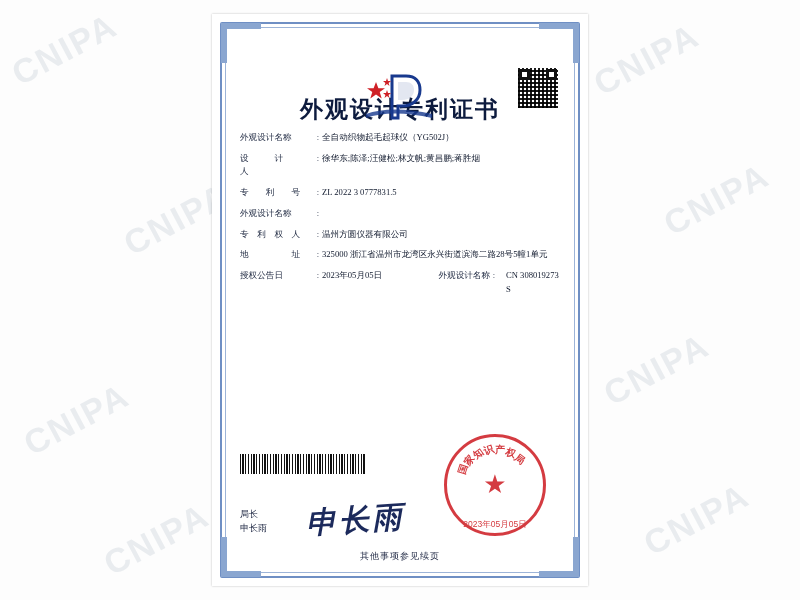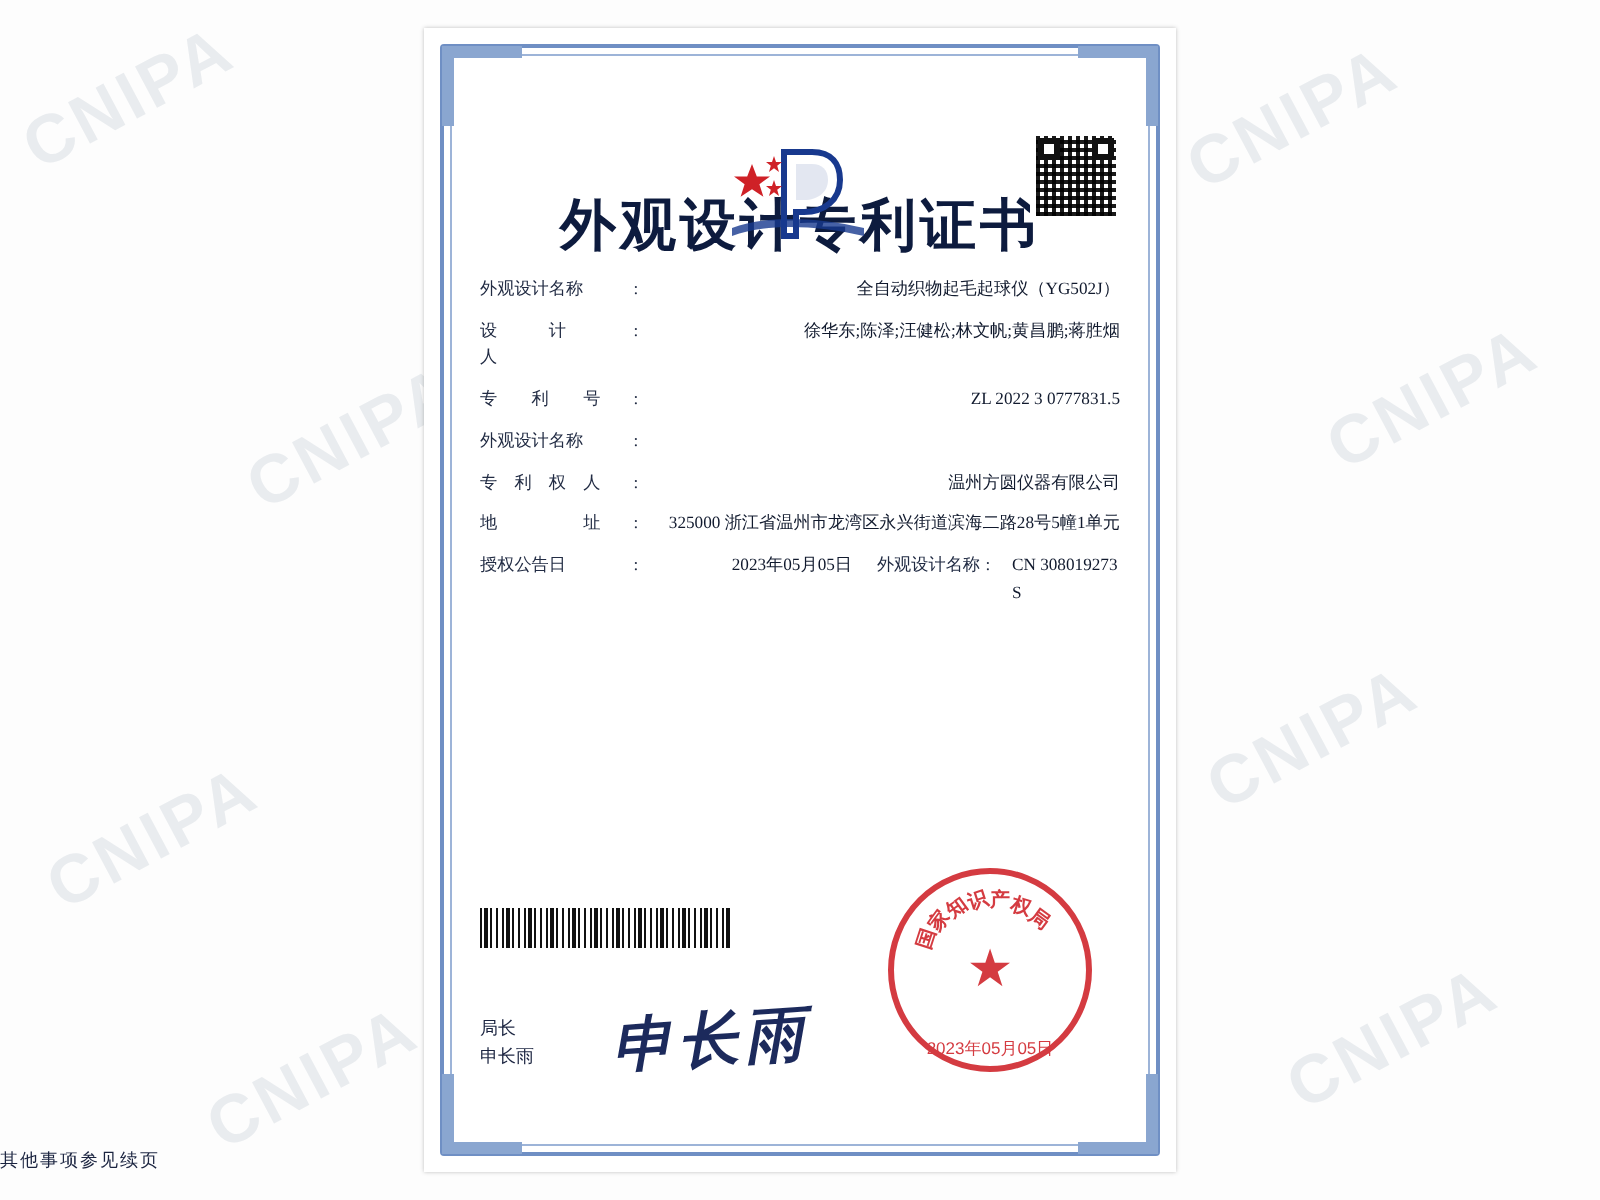--- a/index.html
+++ b/index.html
@@ -116,21 +116,21 @@
     box-sizing: border-box;
   }
   #qr::before { left: 1px; top: 1px; }
   #qr::after  { right: 1px; top: 1px; }
 
   #title {
     margin-top: 38px;
     text-align: center;
     font-family: "Liberation Serif", serif;
     font-weight: bold;
-    font-size: 28px;
+    font-size: 23px;
     letter-spacing: 2px;
     color: #0d1b3e;
   }
 
   #fields {
     margin-top: 6px;
     font-size: 8.6px;
     color: #222c44;
     line-height: 1.55;
   }
@@ -147,21 +147,20 @@
     color: #222c44;
   }
   .field-colon {
     flex: 0 0 8px;
     text-align: center;
   }
   .field-value {
     flex: 1;
     color: #111a2e;
     word-break: break-all;
-    text-align: right;
   }
 
   .field-row.two-col .field-value { flex: 0 0 104px; }
   .sub-label {
     width: 64px;
     flex: 0 0 64px;
     text-align: right;
     color: #222c44;
   }
   .sub-value {
@@ -267,21 +266,22 @@
     top: 546px;
     text-align: center;
     font-size: 7.6px;
     color: #2a3145;
   }
 
   #footer-note {
     position: absolute;
     left: 0;
     right: 0;
-    top: 574px;
+    top: 550px;
+    text-align: center;
     font-size: 9px;
     color: #1b2440;
     letter-spacing: 1px;
   }
 </style>
 </head>
 <body>
 
 <div id="page">
 

